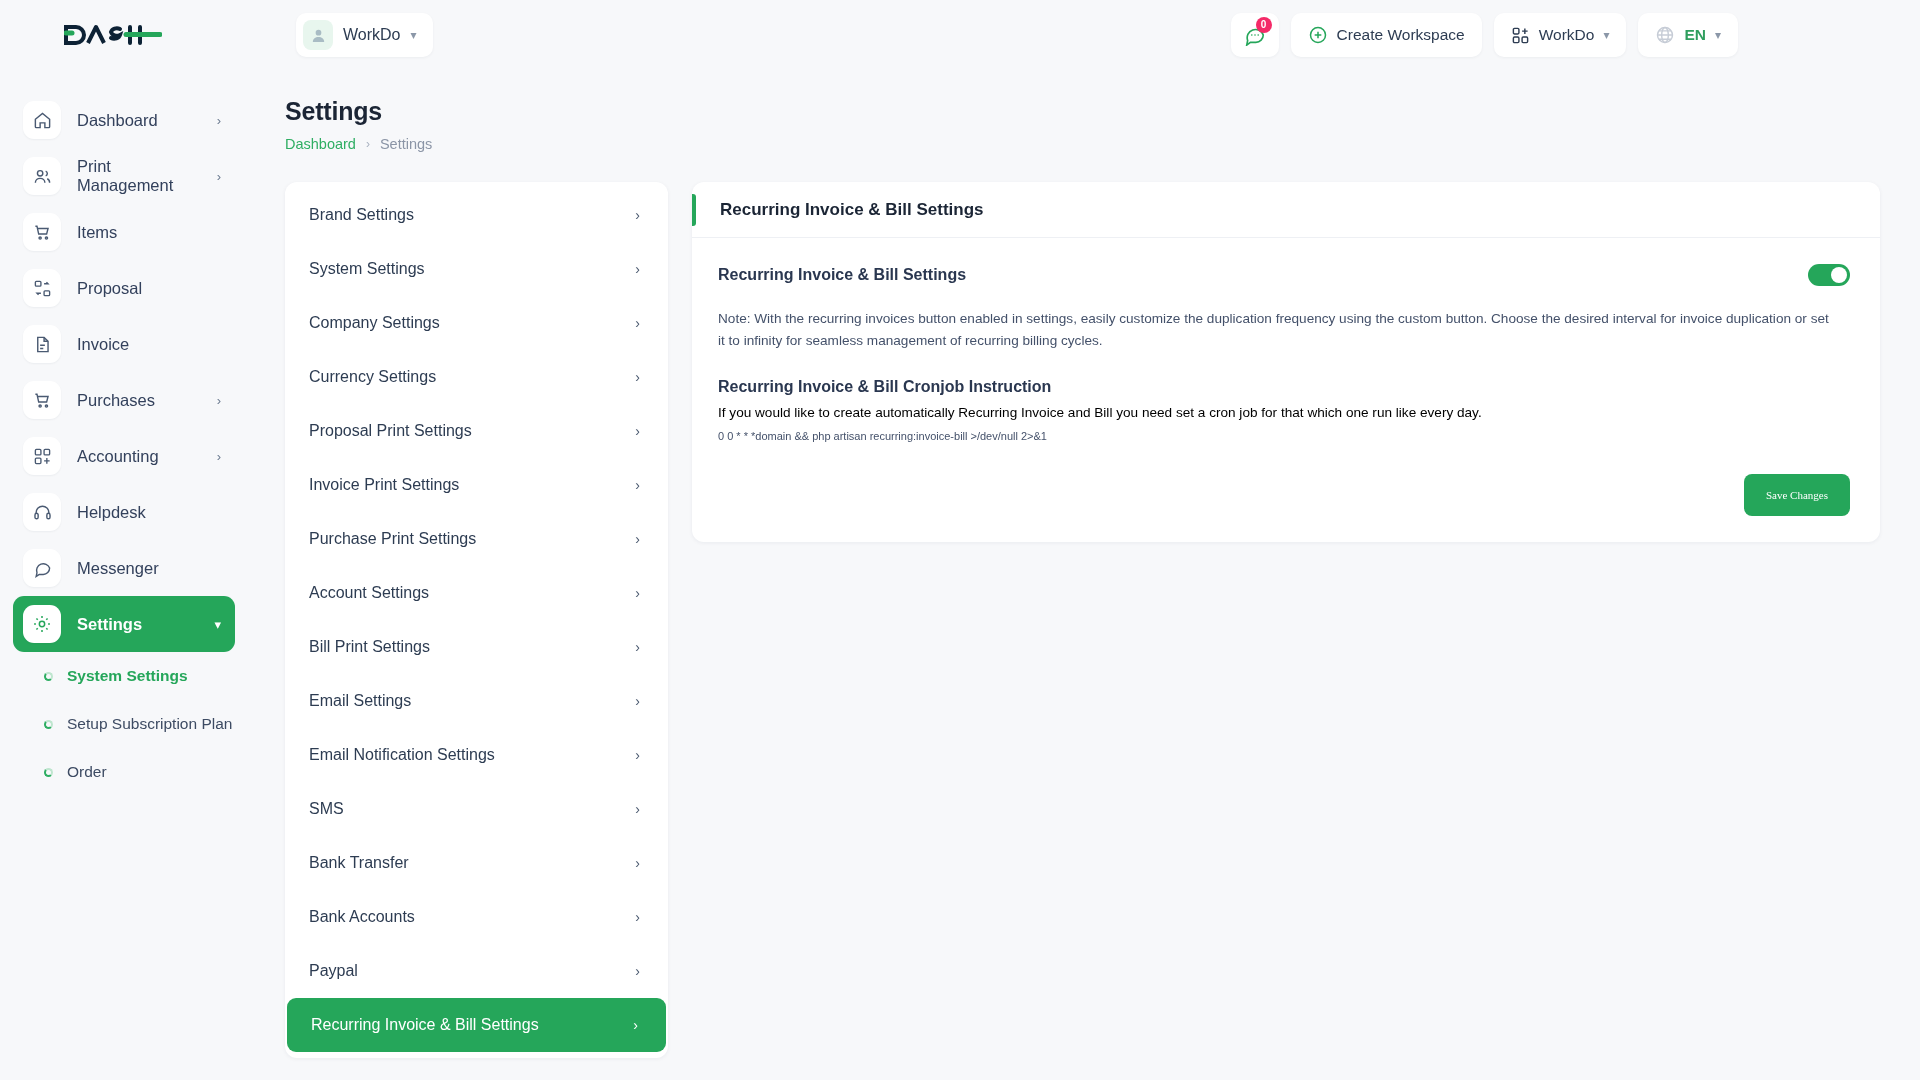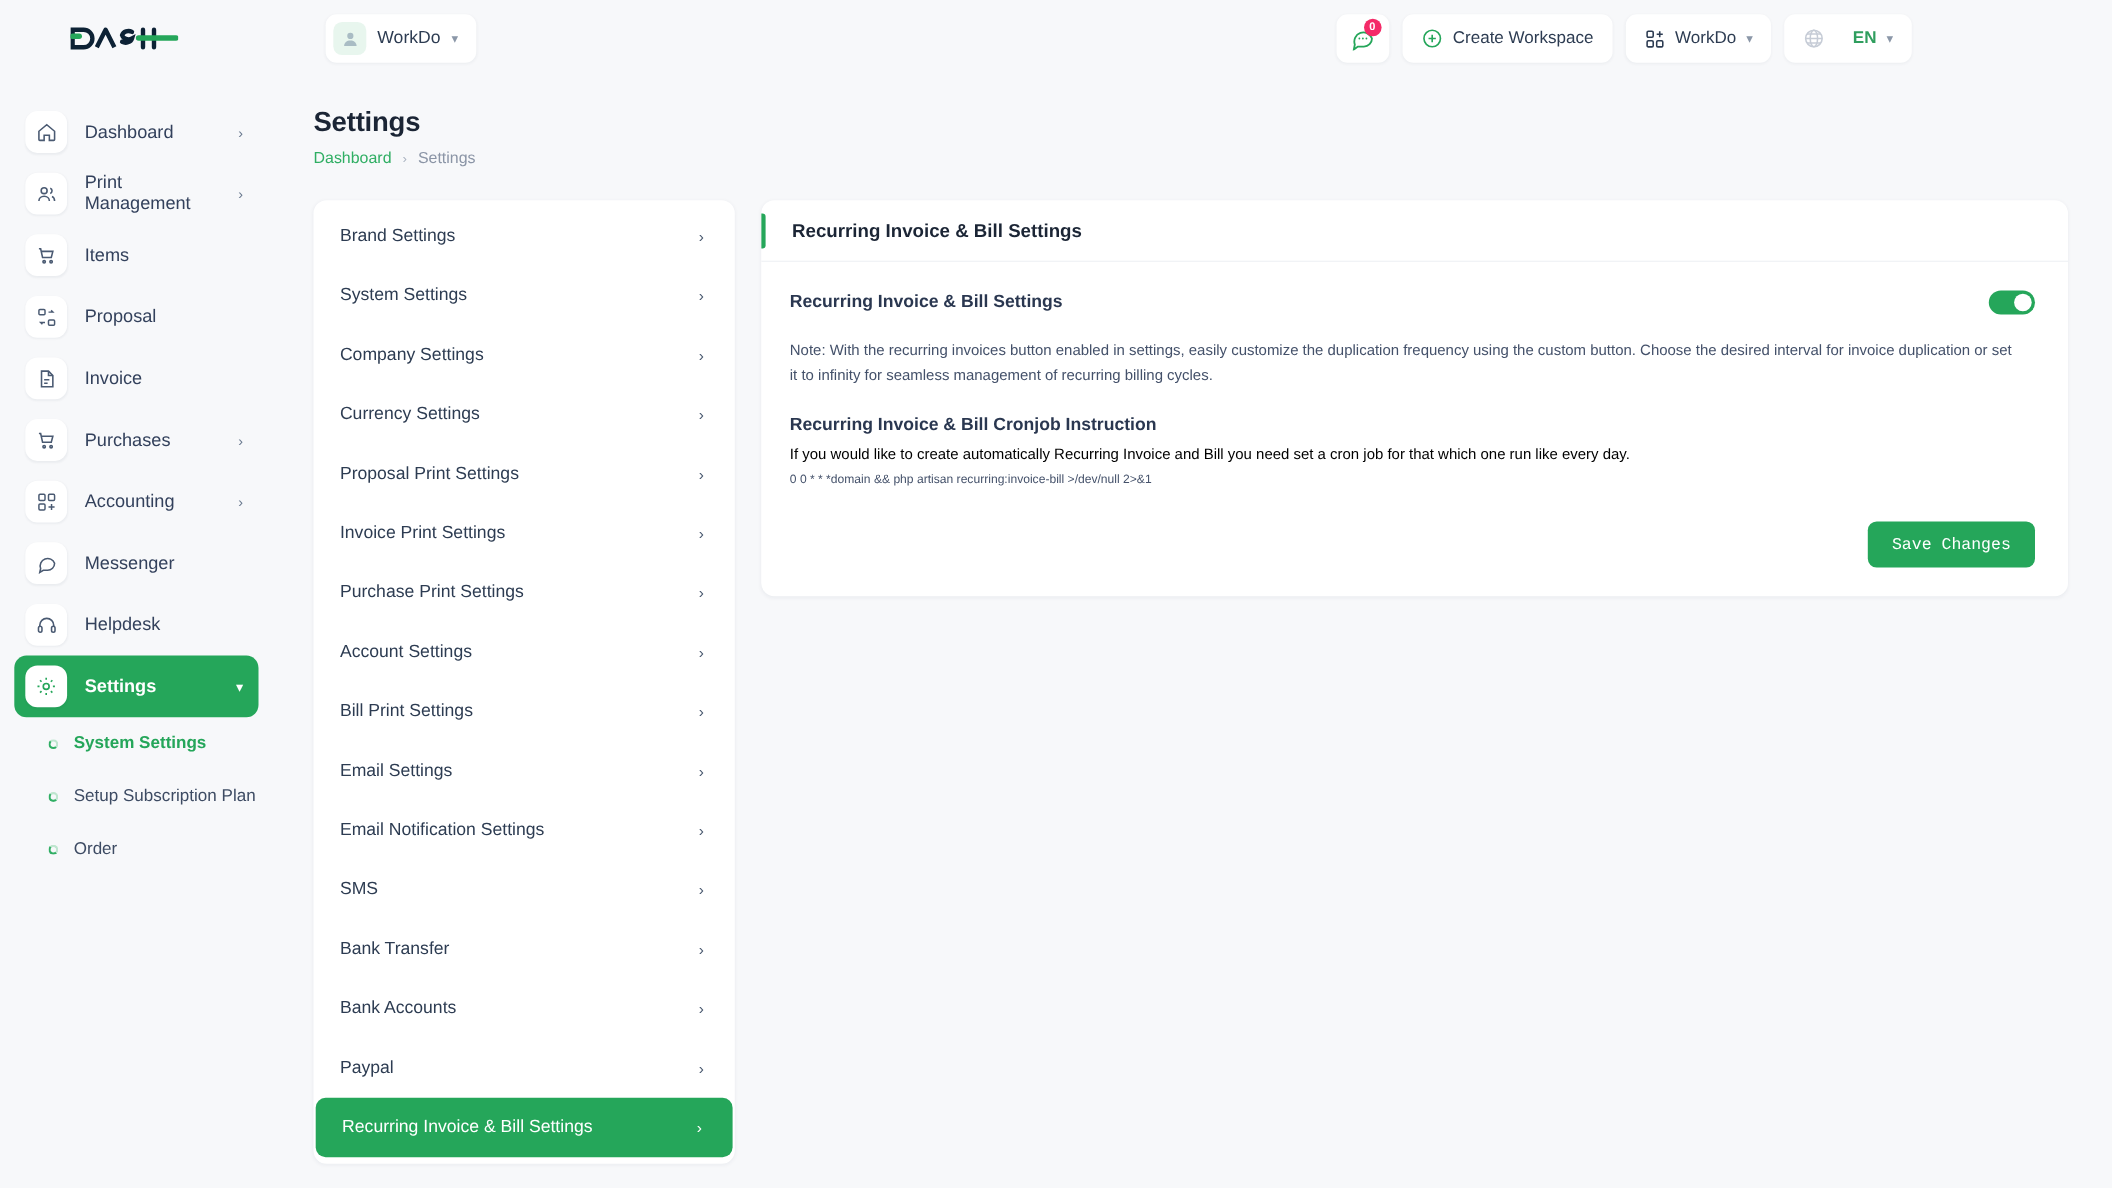--- a/index.html
+++ b/index.html
@@ -47,21 +47,21 @@
     font-size: 15.5px; color: #2d3c52; white-space: nowrap;
   }
   .tb-icon-only { width: 48px; padding: 0; justify-content: center; position: relative; }
   .badge {
     position: absolute; top: 4px; right: 7px;
     background: #f42a68; color: #fff; font-size: 10px; font-weight: 700;
     min-width: 16px; height: 16px; border-radius: 9px;
     display: flex; align-items: center; justify-content: center;
     padding: 0 4px; line-height: 1;
   }
-  .lang-txt { color: #2f9e5e; font-weight: 600; font-size: 15.5px; margin-left: 16px; }
+  .lang-txt { color: #2f9e5e; font-weight: 600; font-size: 15.5px; }
   .chev-sm { color: #8b97a8; font-size: 12px; line-height: 1; }
 
   
   .sidebar {
     position: absolute; top: 70px; left: 0; width: 248px; height: 1010px;
     background: #f7f8fa; padding-top: 22px;
   }
   .nav-item {
     display: flex; align-items: center; height: 56px;
     margin: 0 13px 0 13px; padding: 0 14px 0 10px; border-radius: 11px;
@@ -147,22 +147,22 @@
     margin-top: 22px; font-size: 13.6px; line-height: 1.62; color: #44516a;
     max-width: 1120px;
   }
   .cron-title { margin-top: 26px; font-size: 16px; font-weight: 700; color: #2a3750; }
   .cron-desc { margin-top: 9px; font-size: 13.6px; color: #000000; }
   .cron-cmd { margin-top: 10px; font-size: 11px; color: #44516a; }
 
   .detail-foot { padding: 22px 30px 26px 0; display: flex; justify-content: flex-end; }
   .btn-save {
     background: #25a65a; color: #fff; border: none; border-radius: 8px;
-    padding: 0 22px; height: 42px; font-size: 15px; font-weight: 400;
-    font-family: Liberation Mono, monospace; cursor: pointer;
+    padding: 0 22px; height: 42px; font-size: 11px; font-weight: 400;
+    font-family: Liberation Serif, serif; cursor: pointer;
   }
 </style>
 </head>
 <body>
 
 <div class="topbar">
 
   <div class="logo-wrap">
     <svg class="logo" width="98" height="26" viewBox="0 0 98 26">
       <path d="M2 5 h10 a8 8 0 0 1 0 16 H2 z" fill="none" stroke="#0d2235" stroke-width="4"></path>
@@ -307,35 +307,35 @@
           <path d="M17.5 14v7M14 17.5h7"></path>
         </svg>
     </span>
     <span class="nav-label">Accounting</span>
     <span class="nav-chev">›</span>
   </div>
 
   <div class="nav-item">
     <span class="nav-icon">
       <svg width="19" height="19" viewBox="0 0 24 24" fill="none" stroke="#4a5a72" stroke-width="1.8">
-          <path d="M21 11.5a8 8 0 0 1-8 8H8l-4 2.5 1-4.5a8 8 0 1 1 16-6z"></path>
-        </svg>
-    </span>
-    <span class="nav-label">Messenger</span>
-  </div>
-
-  <div class="nav-item">
-    <span class="nav-icon">
-      <svg width="19" height="19" viewBox="0 0 24 24" fill="none" stroke="#4a5a72" stroke-width="1.8">
           <path d="M4 14v-2a8 8 0 0 1 16 0v2"></path>
           <rect x="2.5" y="13" width="4" height="7" rx="2"></rect>
           <rect x="17.5" y="13" width="4" height="7" rx="2"></rect>
         </svg>
     </span>
     <span class="nav-label">Helpdesk</span>
+  </div>
+
+  <div class="nav-item">
+    <span class="nav-icon">
+      <svg width="19" height="19" viewBox="0 0 24 24" fill="none" stroke="#4a5a72" stroke-width="1.8">
+          <path d="M21 11.5a8 8 0 0 1-8 8H8l-4 2.5 1-4.5a8 8 0 1 1 16-6z"></path>
+        </svg>
+    </span>
+    <span class="nav-label">Messenger</span>
   </div>
 
   <div class="nav-item active">
     <span class="nav-icon">
       <svg width="20" height="20" viewBox="0 0 24 24" fill="none" stroke="#25a65a" stroke-width="1.8">
           <circle cx="12" cy="12" r="3.2"></circle>
           <path d="M12 2.5v2.2M12 19.3v2.2M21.5 12h-2.2M4.7 12H2.5M18.7 5.3l-1.6 1.6M6.9 17.1l-1.6 1.6M18.7 18.7l-1.6-1.6M6.9 6.9 5.3 5.3"></path>
         </svg>
     </span>
     <span class="nav-label">Settings</span>

